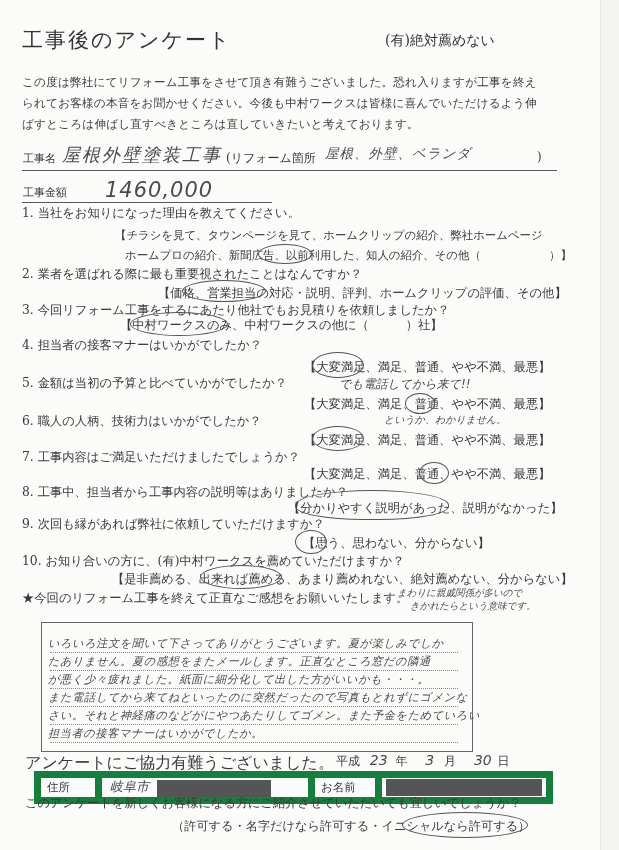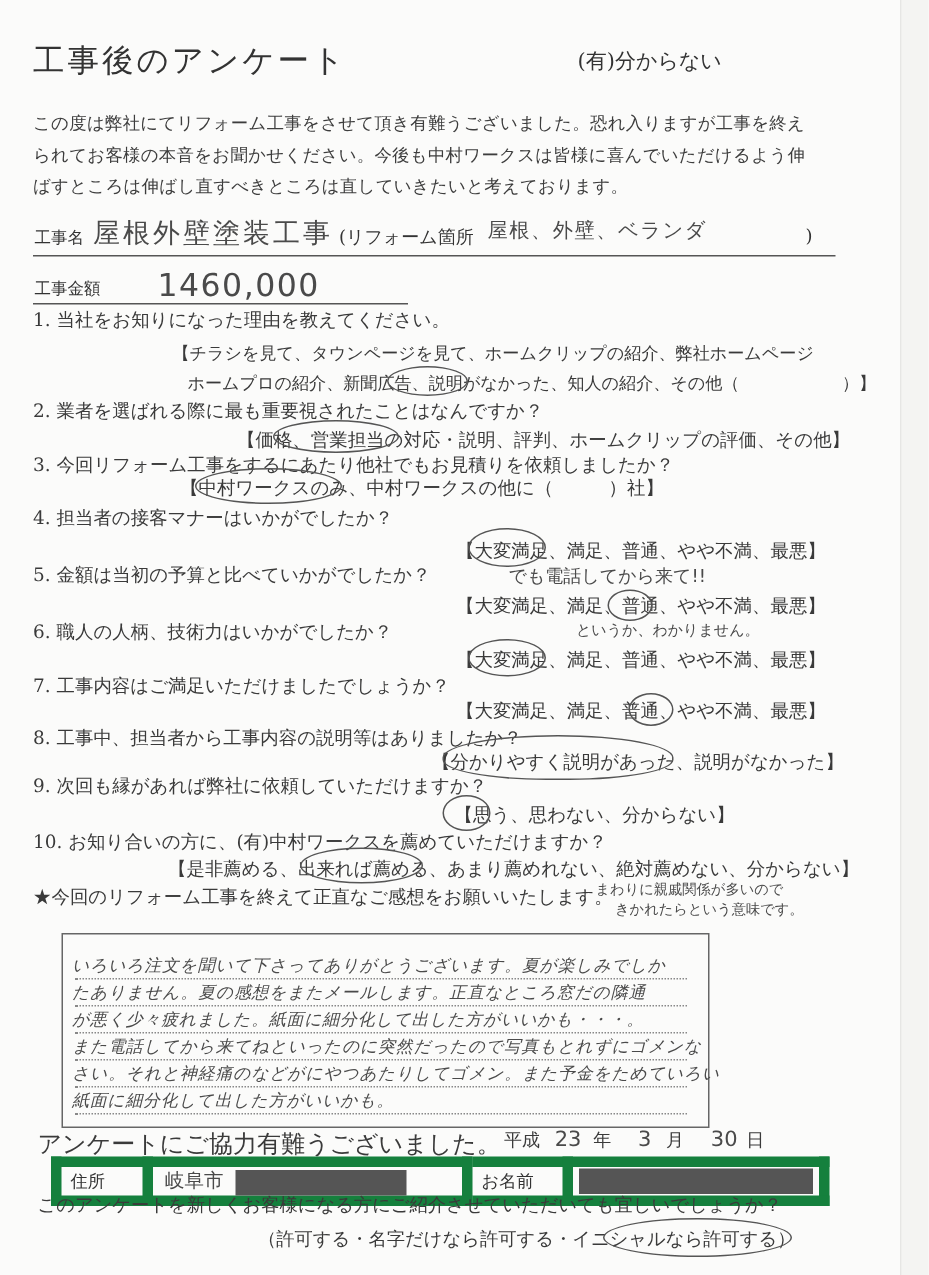--- a/index.html
+++ b/index.html
@@ -15,21 +15,21 @@
       background: #fbfbfa;
       border-right: 1px solid #e6e6e4;
     }
     .abs { position: absolute; white-space: nowrap; }
     .title { left: 22px; top: 26px; font-size: 21px; letter-spacing: 2px; color: #333; }
     .company { left: 385px; top: 32px; font-size: 14px; color: #333; }
     .intro { left: 22px; font-size: 11.6px; color: #3d3d3d; letter-spacing: 0.2px; }
     .label-sm { font-size: 11px; color: #333; }
     .hand {
       font-family: "DejaVu Sans", "Liberation Sans", sans-serif;
-      color: #4a4a4a;
+      font-style: italic; color: #4a4a4a;
     }
     .underline-line { position: absolute; height: 1px; background: #555; }
     .q { left: 22px; font-size: 12.3px; color: #3a3a3a; }
     .opts { font-size: 11.4px; color: #3a3a3a; }
     .opts-big { font-size: 12.3px; color: #3a3a3a; }
     .circle {
       position: absolute; border: 1.2px solid #555; border-radius: 50%;
       pointer-events: none;
     }
     .comment-box {
@@ -51,21 +51,21 @@
     }
     table.info td { border: 7px solid #15803d; height: 19px; padding: 0 6px; }
     .redact { background: #555; display: inline-block; height: 17px; vertical-align: middle; }
   </style>
 </head>
 <body>
 
 <div class="page">
 
   <div class="abs title">工事後のアンケート</div>
-  <div class="abs company">(有)分からない</div>
+  <div class="abs company">(有)絶対薦めない</div>
 
   <div class="abs intro" style="top:75px">この度は弊社にてリフォーム工事をさせて頂き有難うございました。恐れ入りますが工事を終え</div>
   <div class="abs intro" style="top:96px">られてお客様の本音をお聞かせください。今後も中村ワークスは皆様に喜んでいただけるよう伸</div>
   <div class="abs intro" style="top:117px">ばすところは伸ばし直すべきところは直していきたいと考えております。</div>
 
   <div class="abs label-sm" style="left:23px;top:151px">工事名</div>
   <div class="abs hand" style="left:62px;top:143px;font-size:18px;letter-spacing:2px">屋根外壁塗装工事</div>
   <div class="abs label-sm" style="left:226px;top:150px;font-size:12px">(リフォーム箇所</div>
   <div class="abs hand" style="left:325px;top:145px;font-size:13.5px;letter-spacing:1px">屋根、外壁、ベランダ</div>
   <div class="abs label-sm" style="left:537px;top:150px;font-size:12px">)</div>
@@ -73,21 +73,21 @@
 
   <div class="abs label-sm" style="left:23px;top:185px">工事金額</div>
   <div class="abs hand" style="left:105px;top:178px;font-size:21px;letter-spacing:1px">1460,000</div>
   <div class="underline-line" style="left:22px;top:202px;width:250px"></div>
 
   <div class="abs q" style="top:205px">
     <span>1.</span>
     <span>当社をお知りになった理由を教えてください。</span>
   </div>
   <div class="abs opts" style="left:115px;top:228px">【チラシを見て、タウンページを見て、ホームクリップの紹介、弊社ホームページ</div>
-  <div class="abs opts" style="left:125px;top:248px">ホームプロの紹介、新聞広告、説明がなかった、知人の紹介、その他（　　　　　　）】</div>
+  <div class="abs opts" style="left:125px;top:248px">ホームプロの紹介、新聞広告、以前利用した、知人の紹介、その他（　　　　　　）】</div>
   <div class="circle" style="left:258px;top:244px;width:52px;height:18px"></div>
 
   <div class="abs q" style="top:266px">
     <span>2.</span>
     <span>業者を選ばれる際に最も重要視されたことはなんですか？</span>
   </div>
   <div class="abs opts-big" style="left:158px;top:285px">【価格、営業担当の対応・説明、評判、ホームクリップの評価、その他】</div>
   <div class="circle" style="left:182px;top:280px;width:82px;height:20px"></div>
 
   <div class="abs q" style="top:302px">
@@ -158,21 +158,21 @@
   <div class="comment-line" style="top:688px"></div>
   <div class="comment-line" style="top:706px"></div>
   <div class="comment-line" style="top:724px"></div>
   <div class="comment-line" style="top:742px"></div>
 
   <div class="comment-text" style="top:636px">いろいろ注文を聞いて下さってありがとうございます。夏が楽しみでしか</div>
   <div class="comment-text" style="top:654px">たありません。夏の感想をまたメールします。正直なところ窓だの隣通</div>
   <div class="comment-text" style="top:672px">が悪く少々疲れました。紙面に細分化して出した方がいいかも・・・。</div>
   <div class="comment-text" style="top:690px">また電話してから来てねといったのに突然だったので写真もとれずにゴメンな</div>
   <div class="comment-text" style="top:708px">さい。それと神経痛のなどがにやつあたりしてゴメン。また予金をためていろい</div>
-  <div class="comment-text" style="top:726px">紙面に細分化して出した方がいいかも。</div>
+  <div class="comment-text" style="top:726px">担当者の接客マナーはいかがでしたか。</div>
 
   <div class="abs" style="left:25px;top:753px;font-size:16px;color:#3a3a3a">アンケートにご協力有難うございました。</div>
   <div class="abs" style="left:336px;top:752px;font-size:12px;color:#3a3a3a">
     <span>平成</span>
     <span class="hand" style="font-size:14px;margin-left:6px">23</span>
     <span style="margin-left:4px">年</span>
     <span class="hand" style="font-size:14px;margin-left:14px">3</span>
     <span style="margin-left:6px">月</span>
     <span class="hand" style="font-size:14px;margin-left:14px">30</span>
     <span style="margin-left:2px">日</span>

